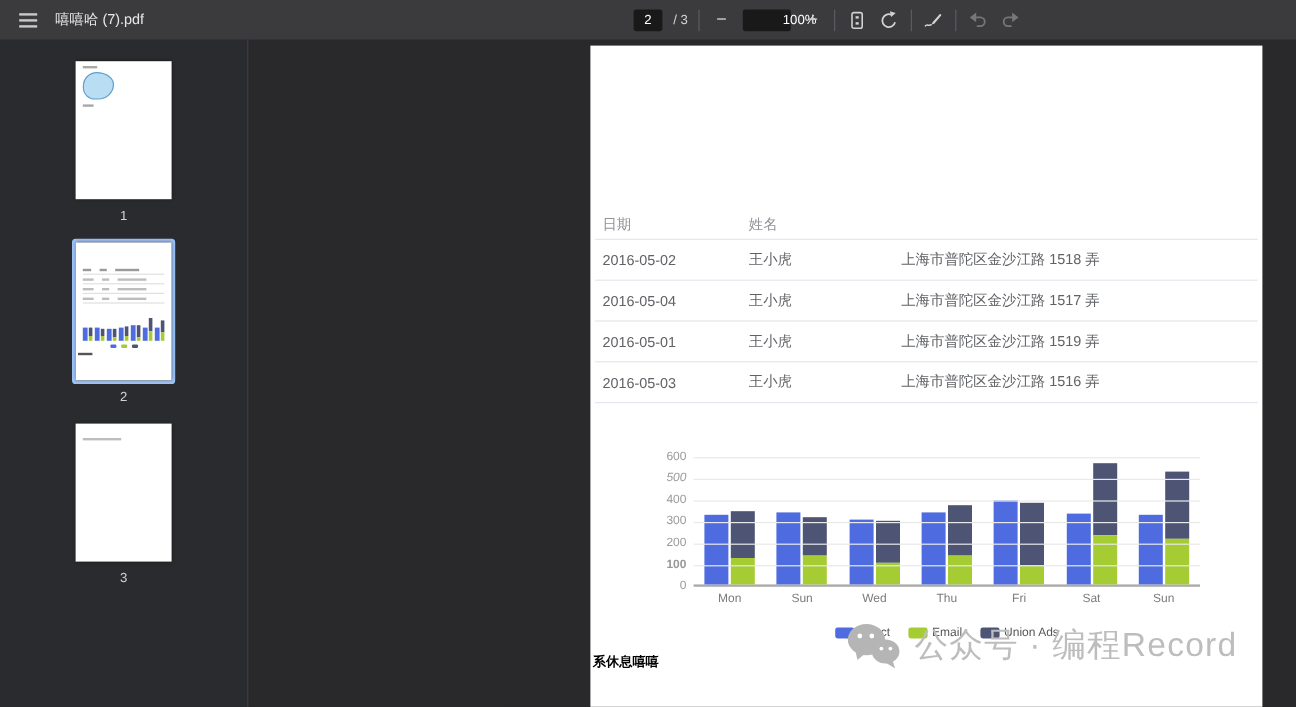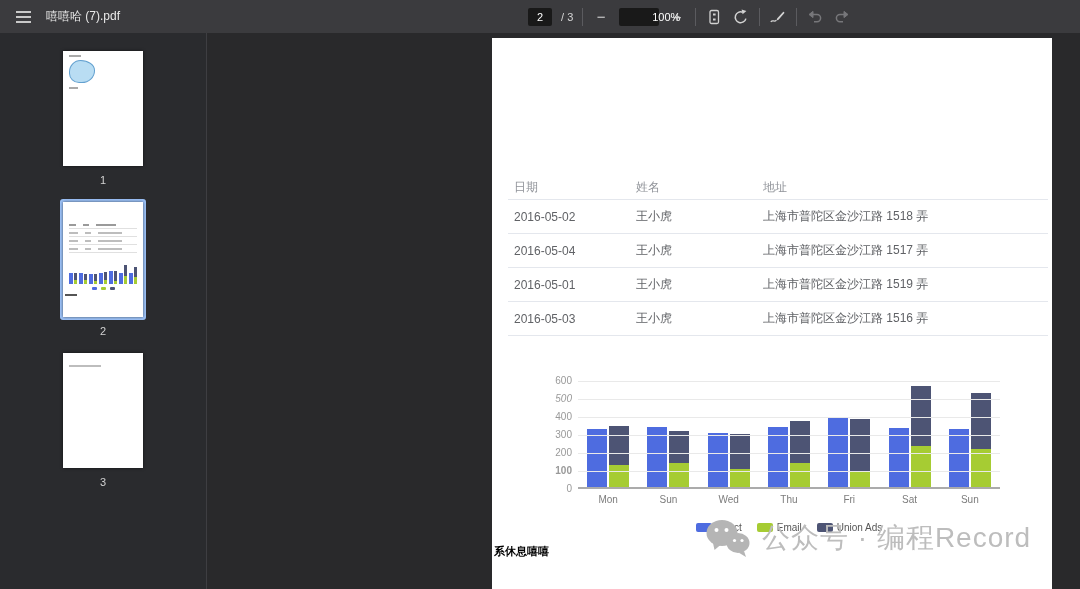--- a/index.html
+++ b/index.html
@@ -50,21 +50,21 @@
   .mini-legend { display:flex; justify-content:center; gap:4px; margin-top:3px; }
   .mini-legend i { display:block; width:5px; height:3px; border-radius:1px; }
   .mini-text { width:12px; height:2px; background:#555; margin:4px 0 0 2px; }
 
   
   .content { position:absolute; left:208px; top:33px; right:0; bottom:0; background:#29292b; }
   .pdf-page { position:absolute; left:284px; top:5px; width:560px; height:551px; background:#fff; }
 
   
   .pdf-table { position:absolute; left:4px; top:138px; width:552px; font-size:12px; }
-  .t-row { display:flex; align-items:center; border-bottom:1px solid #e4e7ed;margin-left:12px; }
+  .t-row { display:flex; align-items:center; border-bottom:1px solid #e4e7ed; }
   .t-head .t-row, .t-row.hd { height:24px; color:#909399; }
   .t-row.bd { height:34px; color:#606266; }
   .c0 { width:128px; padding-left:6px; } .c1 { width:127px; } .c2 { flex:1; }
 
   
   .chart-plot { position:absolute; left:86px; top:343px; width:422px; height:108px;
                 border-bottom:2px solid #ababab; }
   .gridline { position:absolute; left:0; width:100%; height:1px; background:#e9e9e9; }
   .ytick { position:absolute; width:46px; text-align:right; font-size:10px; color:#999; }
   .bars-row { position:absolute; left:0; bottom:0; width:100%; height:100%;
@@ -270,21 +270,20 @@
 </div>
 
 <div class="content">
   <div class="pdf-page">
 
     <div class="pdf-table">
       <div class="t-head" id="thead">
           <div class="t-row hd">
             <div class="c0">日期</div>
             <div class="c1">姓名</div>
-            <div class="c2">地址</div>
           </div>
         </div>
       <div id="tbody">
           <div class="t-row bd">
             <div class="c0">2016-05-02</div>
             <div class="c1">王小虎</div>
             <div class="c2">上海市普陀区金沙江路 1518 弄</div>
           </div>
           <div class="t-row bd">
             <div class="c0">2016-05-04</div>

